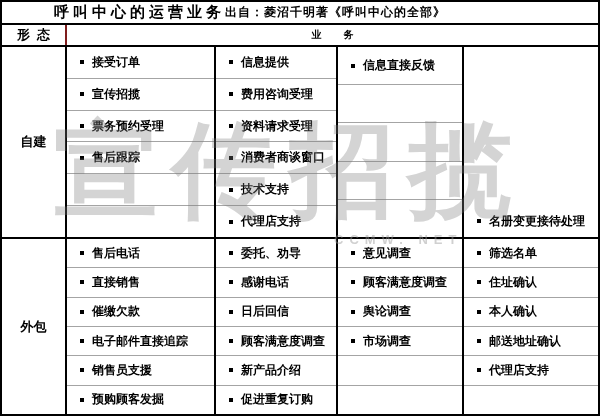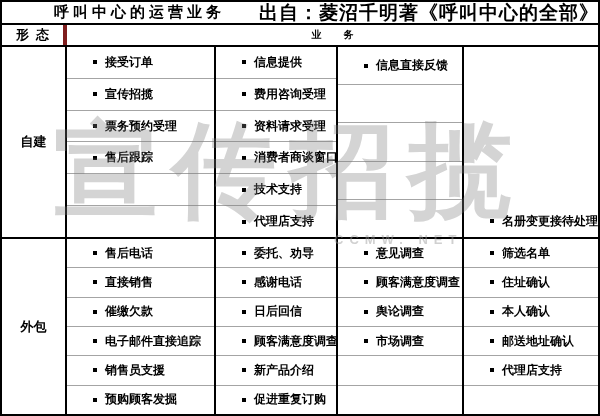--- a/index.html
+++ b/index.html
@@ -17,31 +17,30 @@
   .title-row{
     height:23px;box-sizing:border-box;
     border-bottom:2px solid #000;
     display:flex;align-items:center;
   }
   .title-heading{
     margin-left:52px;
     font-size:15px;font-weight:bold;letter-spacing:4px;white-space:nowrap;
   }
   .title-source{
-    margin-left:34px;
-    font-size:19px;font-weight:bold;letter-spacing:1px;white-space:nowrap;
+    font-size:12px;font-weight:bold;letter-spacing:1px;white-space:nowrap;
   }
   
   .header-row{
     height:22px;box-sizing:border-box;
     border-bottom:2px solid #000;
     display:flex;
   }
   .header-form{
-    width:65px;box-sizing:border-box;border-right:4px solid #7f1d1d;
+    width:65px;box-sizing:border-box;border-right:2px solid #7f1d1d;
     display:flex;align-items:center;justify-content:center;
     font-size:13px;font-weight:bold;letter-spacing:7px;text-indent:7px;
   }
   .header-business{
     flex:1;display:flex;align-items:center;justify-content:center;
     font-size:10px;font-weight:bold;letter-spacing:22px;text-indent:22px;
   }
   
   .section{display:flex;box-sizing:border-box;}
   .section-self{height:192px;border-bottom:2px solid #000;}
@@ -51,21 +50,21 @@
     display:flex;align-items:center;justify-content:center;
     font-size:13px;font-weight:bold;
   }
   .col{display:flex;flex-direction:column;box-sizing:border-box;border-right:2px solid #000;}
   .col-1{width:149px;}
   .col-2{width:122px;}
   .col-3{width:126px;}
   .col-4{flex:1;border-right:none;}
   .slot{
     flex:1;display:flex;align-items:center;
-    padding-left:26px;box-sizing:border-box;
+    padding-left:13px;box-sizing:border-box;
     border-bottom:1px solid #a4a4a4;
     overflow:hidden;white-space:nowrap;
   }
   .col .slot:last-child{border-bottom:none;}
   .col.merged{justify-content:flex-end;}
   .col.merged .slot{flex:none;height:32px;border-bottom:none;}
   .bullet{
     width:4px;height:4px;background:#000;flex:none;margin-right:8px;
   }
   .item-label{font-size:12px;font-weight:bold;}

